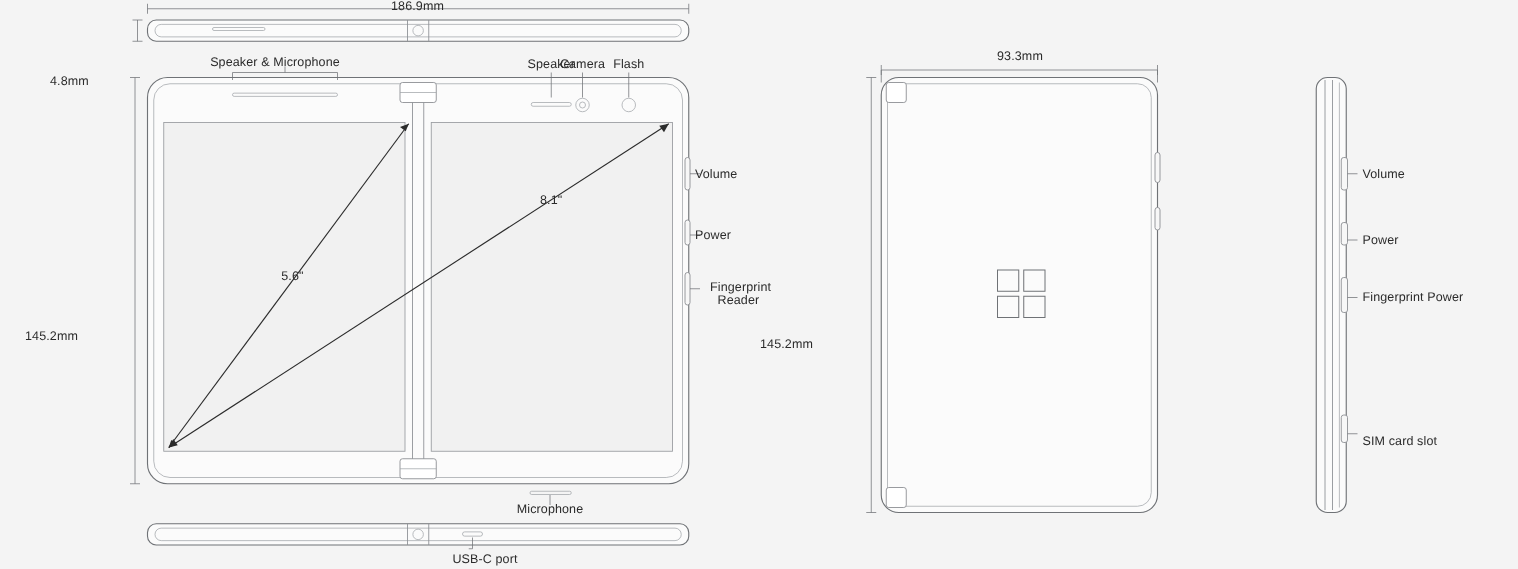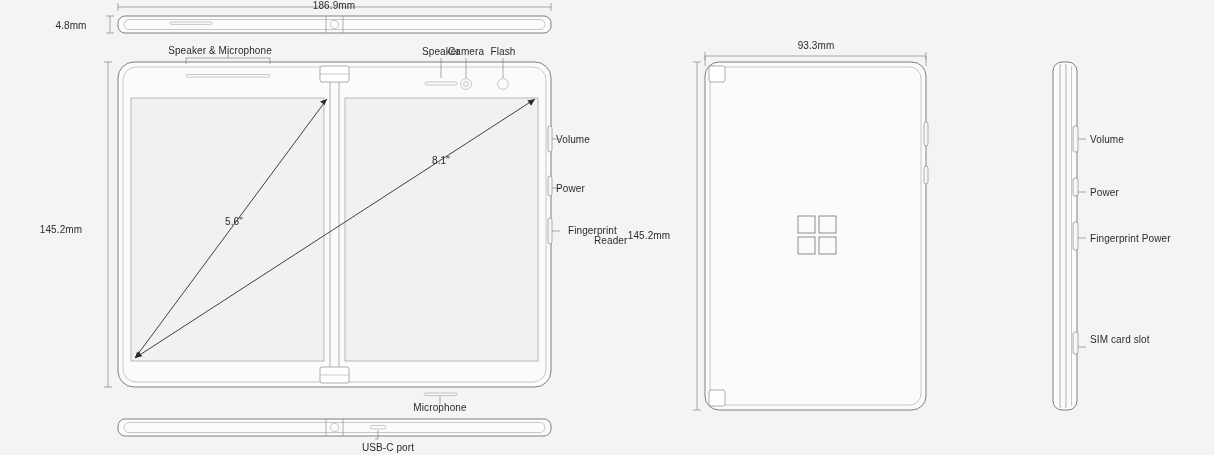--- a/index.html
+++ b/index.html
@@ -22,21 +22,21 @@
   }
   .lbl {
     position: absolute;
     font-size: 10px;
     color: #2b2b2b;
     white-space: nowrap;
     line-height: 1.25;
     letter-spacing: 0.1px;
   }
   .lbl.ctr { text-align: center; }
-  .lbl.right { text-align: center; }
+  .lbl.right { text-align: left; margin-top: 40px; }
   svg { position: absolute; left: 0; top: 0; }
   .dev { fill: #fbfbfb; stroke: #6f7276; stroke-width: 0.9; }
   .devin { fill: #f7f7f7; stroke: #8a8d91; stroke-width: 0.7; }
   .screen { fill: #f1f1f1; stroke: #9a9da1; stroke-width: 0.7; }
   .thin { fill: none; stroke: #8d9095; stroke-width: 0.7; }
   .thinner { fill: none; stroke: #a2a5a9; stroke-width: 0.6; }
   .dim { fill: none; stroke: #6f7276; stroke-width: 0.6; }
   .arr { fill: none; stroke: #2b2b2b; stroke-width: 0.9; }
   .ldr { fill: none; stroke: #6f7276; stroke-width: 0.6; }
   .white { fill: #ffffff; stroke: #8a8d91; stroke-width: 0.7; }
@@ -222,31 +222,31 @@
 
   <div class="lbl" style="left:225px; top:216px;">5.6"</div>
 
   <div class="lbl" style="left:432px; top:155px;">8.1"</div>
 
   <div class="lbl" style="left:556px; top:134px;">Volume</div>
 
   <div class="lbl" style="left:556px; top:183px;">Power</div>
 
   <div class="lbl" style="left:556px; top:225px;padding-left:12px;">Fingerprint</div>
-  <div class="lbl" style="left:556px; top:235px;padding-left:38px;">Reader</div>
+  <div class="lbl" style="left:536px; top:235px;padding-left:38px;">Reader</div>
 
   <div class="lbl ctr" style="left:400px; top:402px; width:80px;">Microphone</div>
 
   <div class="lbl ctr" style="left:348px; top:442px; width:80px;">USB-C port</div>
 
   <div class="lbl ctr" style="left:766px; top:40px; width:100px;">93.3mm</div>
 
   <div class="lbl right" style="left:608px; top:230px; width:82px;">145.2mm</div>
 
   <div class="lbl" style="left:1090px; top:134px;">Volume</div>
 
   <div class="lbl" style="left:1090px; top:187px;">Power</div>
 
   <div class="lbl" style="left:1090px; top:233px;">Fingerprint Power</div>
 
-  <div class="lbl" style="left:1090px; top:334px;">SIM card slot</div>
+  <div class="lbl" style="left:1090px; top:348px;">SIM card slot</div>
 
 </div>
 
 </body></html>

